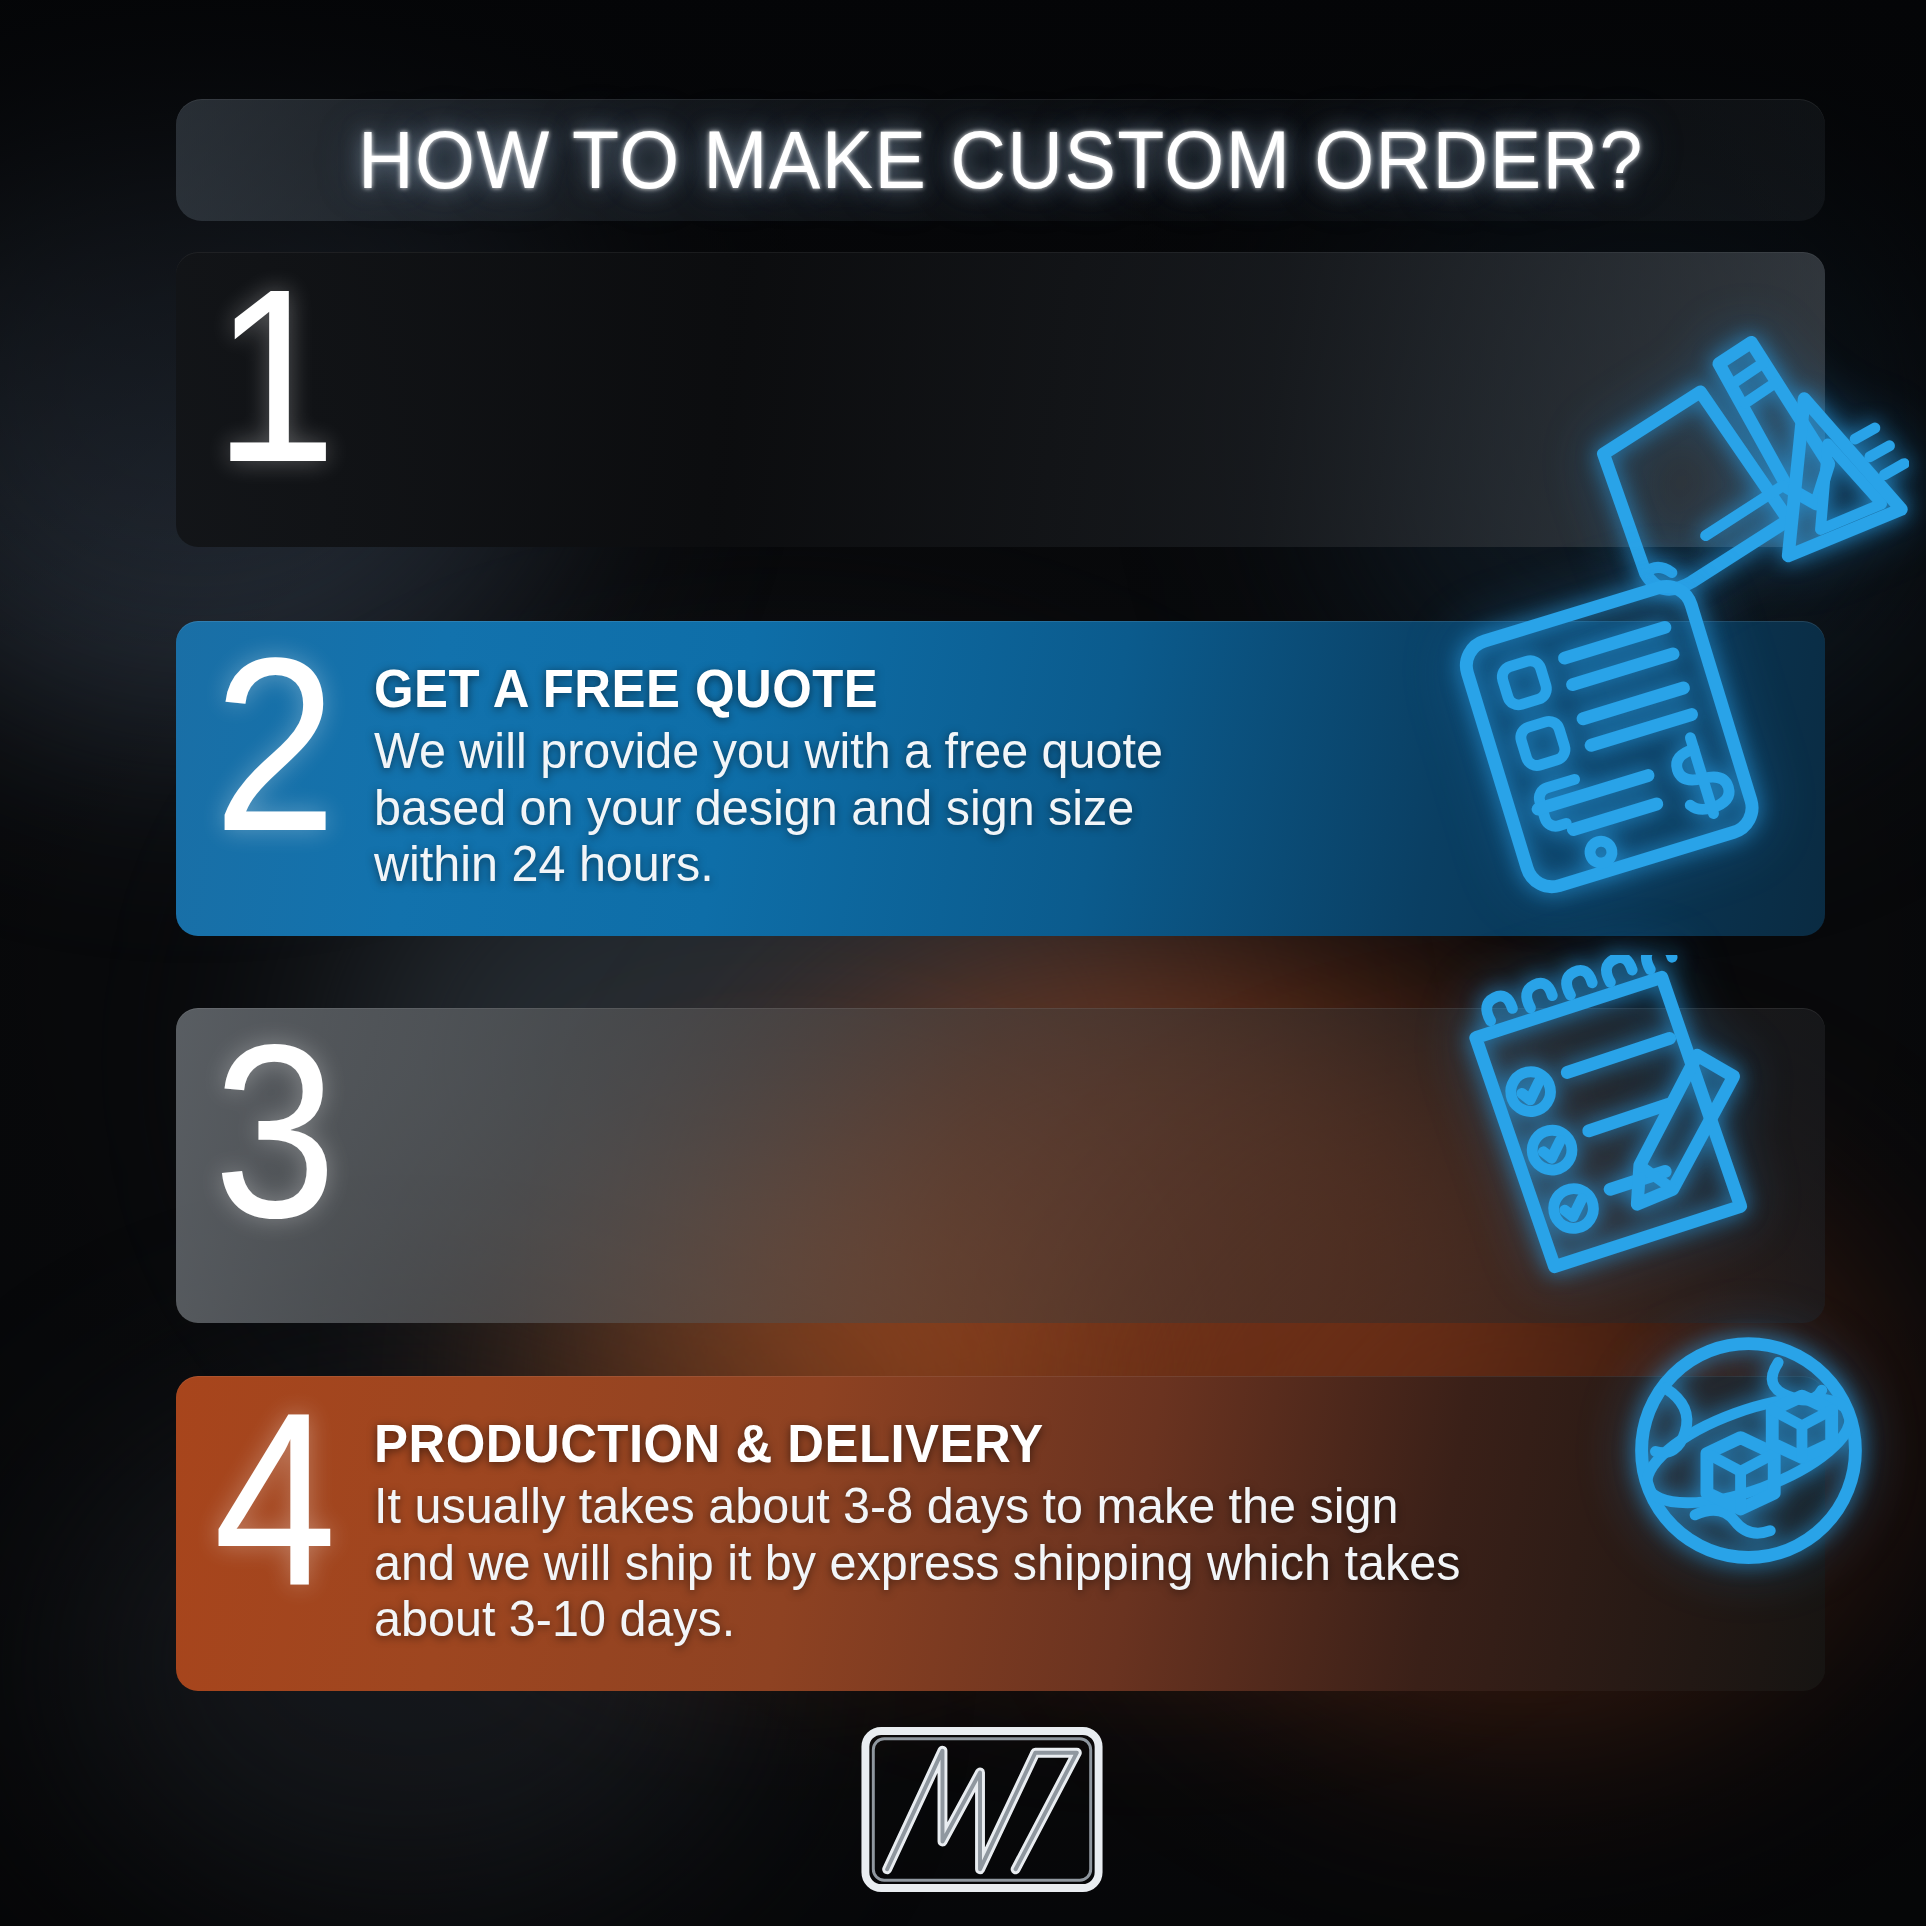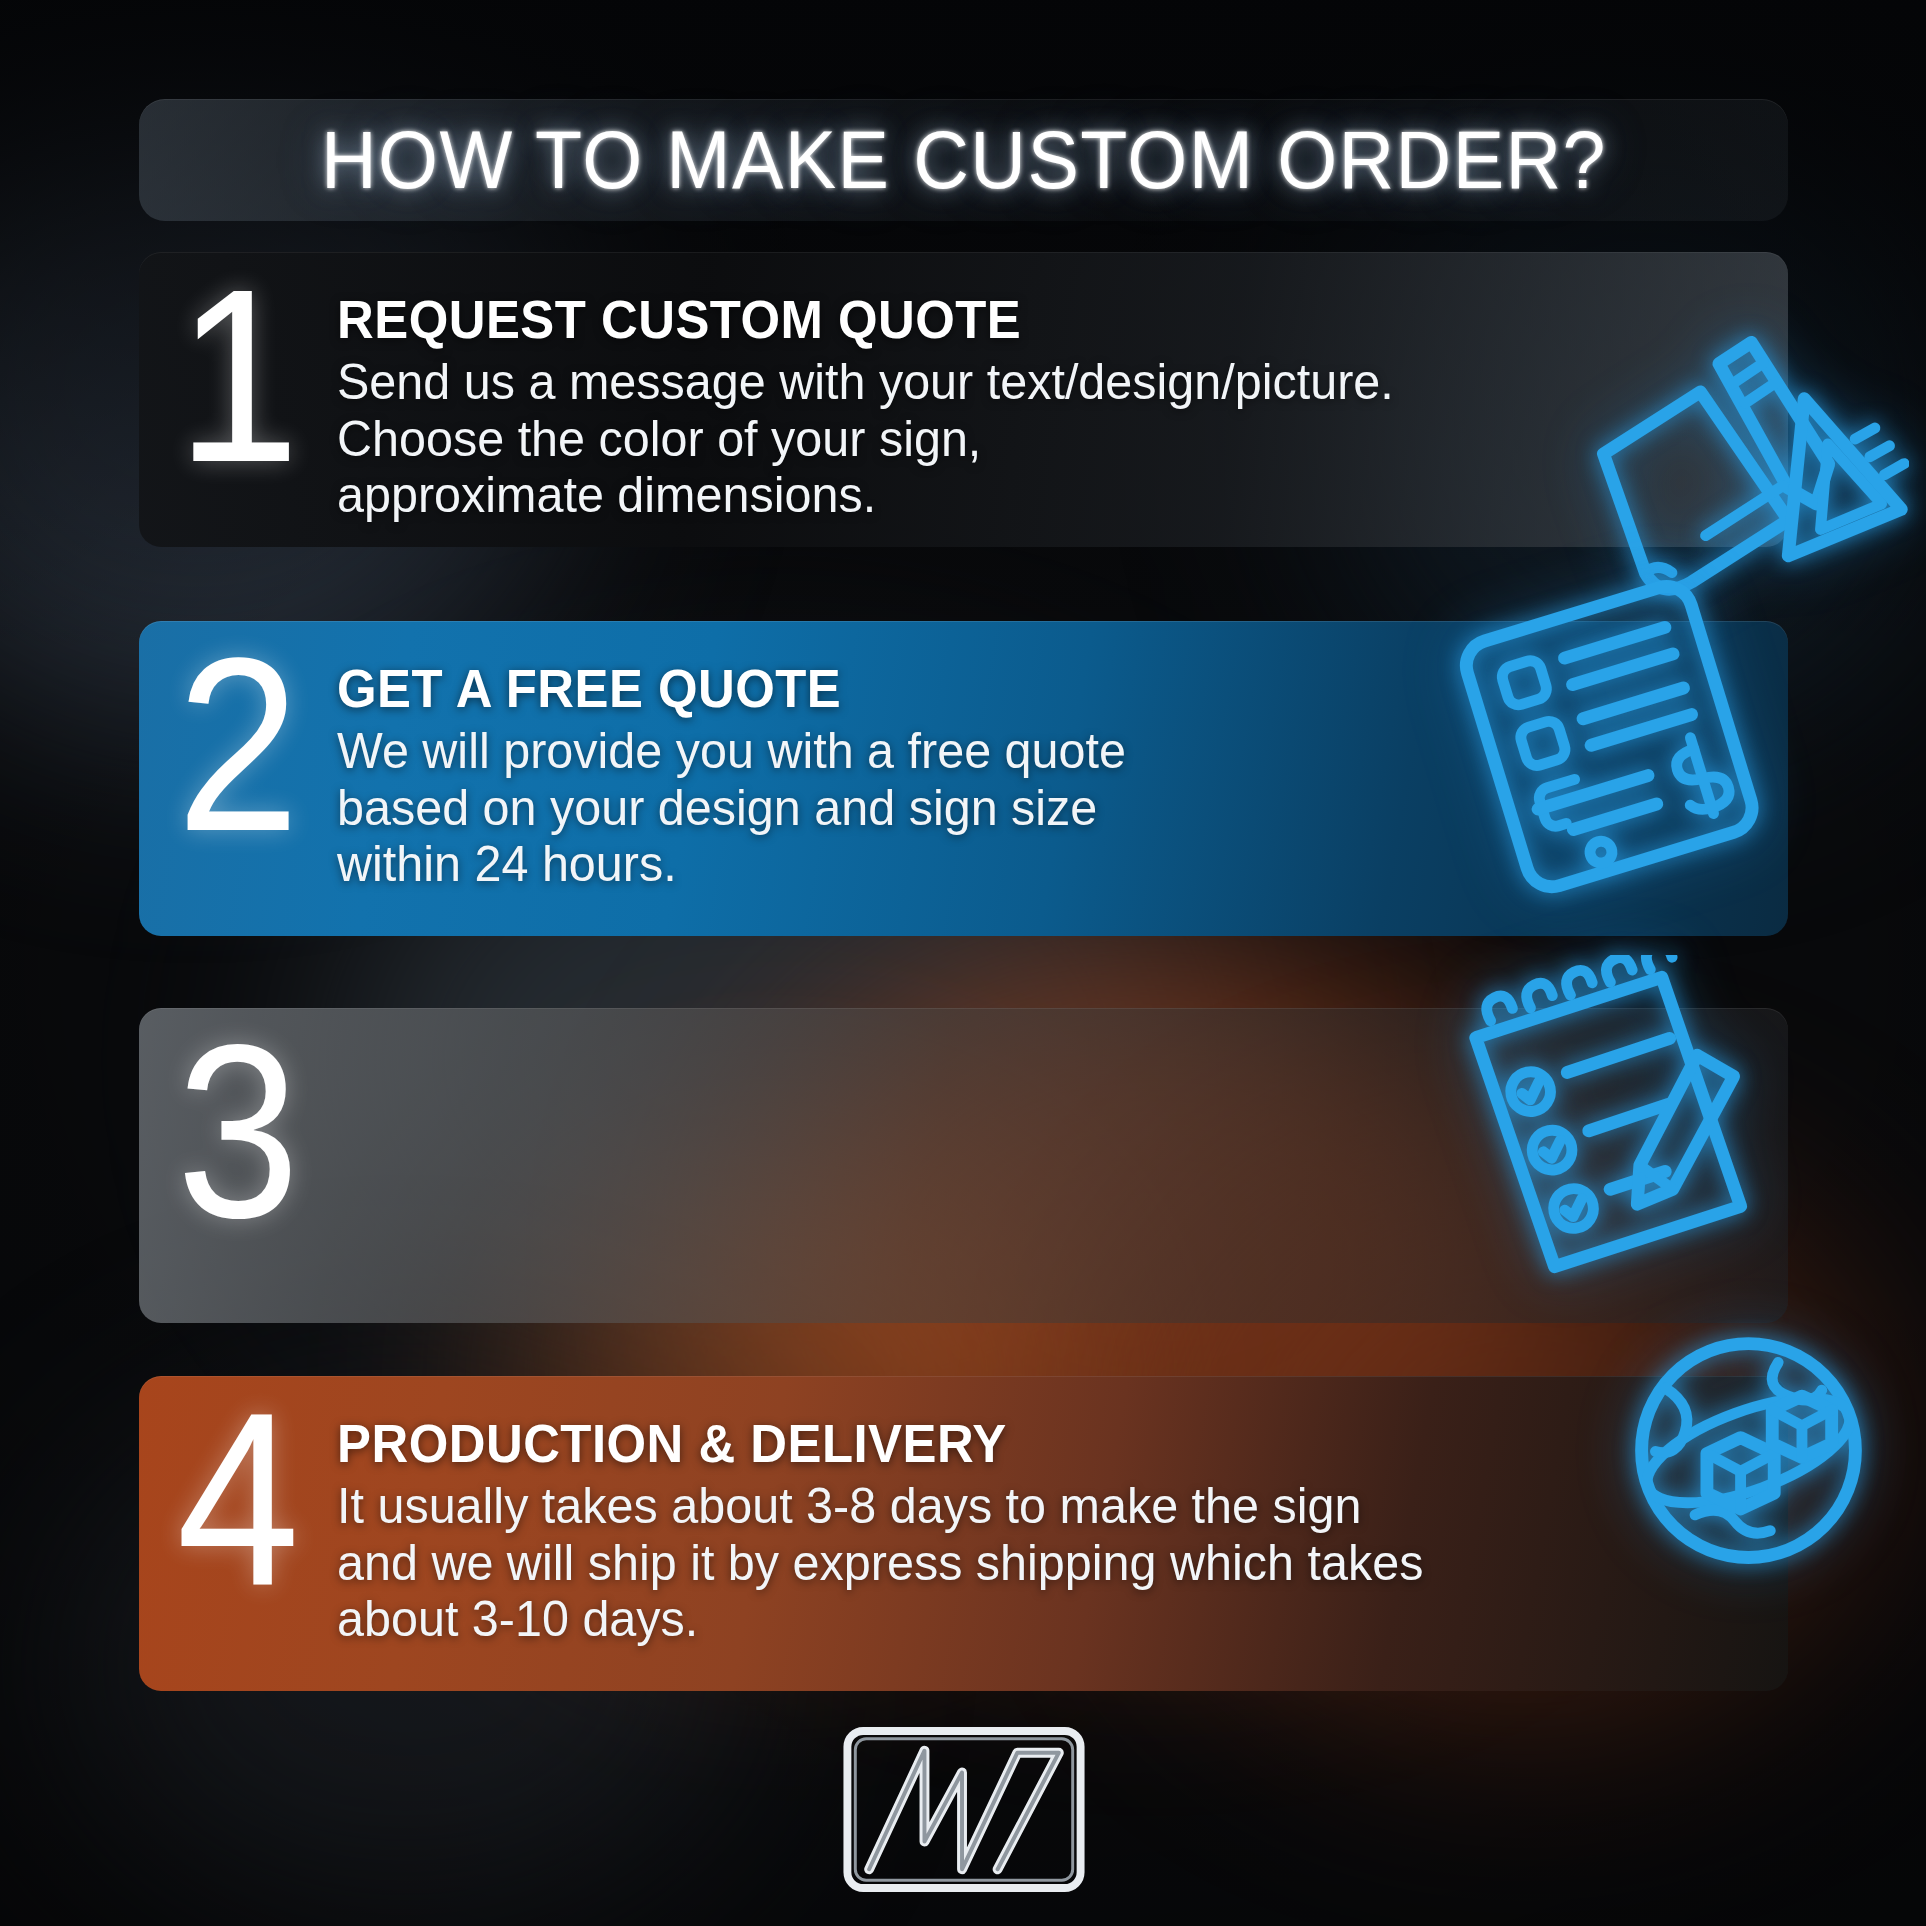--- a/index.html
+++ b/index.html
@@ -42,20 +42,21 @@
   .bg-topdark {
     position: absolute; inset: 0;
     background: linear-gradient(180deg, rgba(4,5,7,.93) 0%, rgba(4,5,7,.45) 16%, rgba(0,0,0,0) 34%);
   }
 
   
   .page {
     position: absolute;
     inset: 0;
     padding: 16px;
+    margin-left: 37px;
   }
 
   
   .title-bar {
     position: absolute;
     left: 139px;
     top: 99px;
     width: 1649px;
     height: 122px;
     border-radius: 26px;
@@ -222,26 +223,20 @@
 <div class="page">
 
   <div class="title-bar">
     <div class="title-text">HOW TO MAKE CUSTOM ORDER?</div>
   </div>
 
   <div class="step" id="step-1">
     <div class="step-inner"></div>
     <div class="step-content">
       <div class="step-num">1</div>
-      <div class="step-body">
-        <div class="step-title">REQUEST CUSTOM QUOTE</div>
-        <div class="step-line">Send us a message with your text/design/picture.</div>
-        <div class="step-line">Choose the color of your sign,</div>
-        <div class="step-line">approximate dimensions.</div>
-      </div>
     </div>
   </div>
 
   <div class="step" id="step-2">
     <div class="step-inner"></div>
     <div class="step-content">
       <div class="step-num">2</div>
       <div class="step-body">
         <div class="step-title">GET A FREE QUOTE</div>
         <div class="step-line">We will provide you with a free quote</div>

